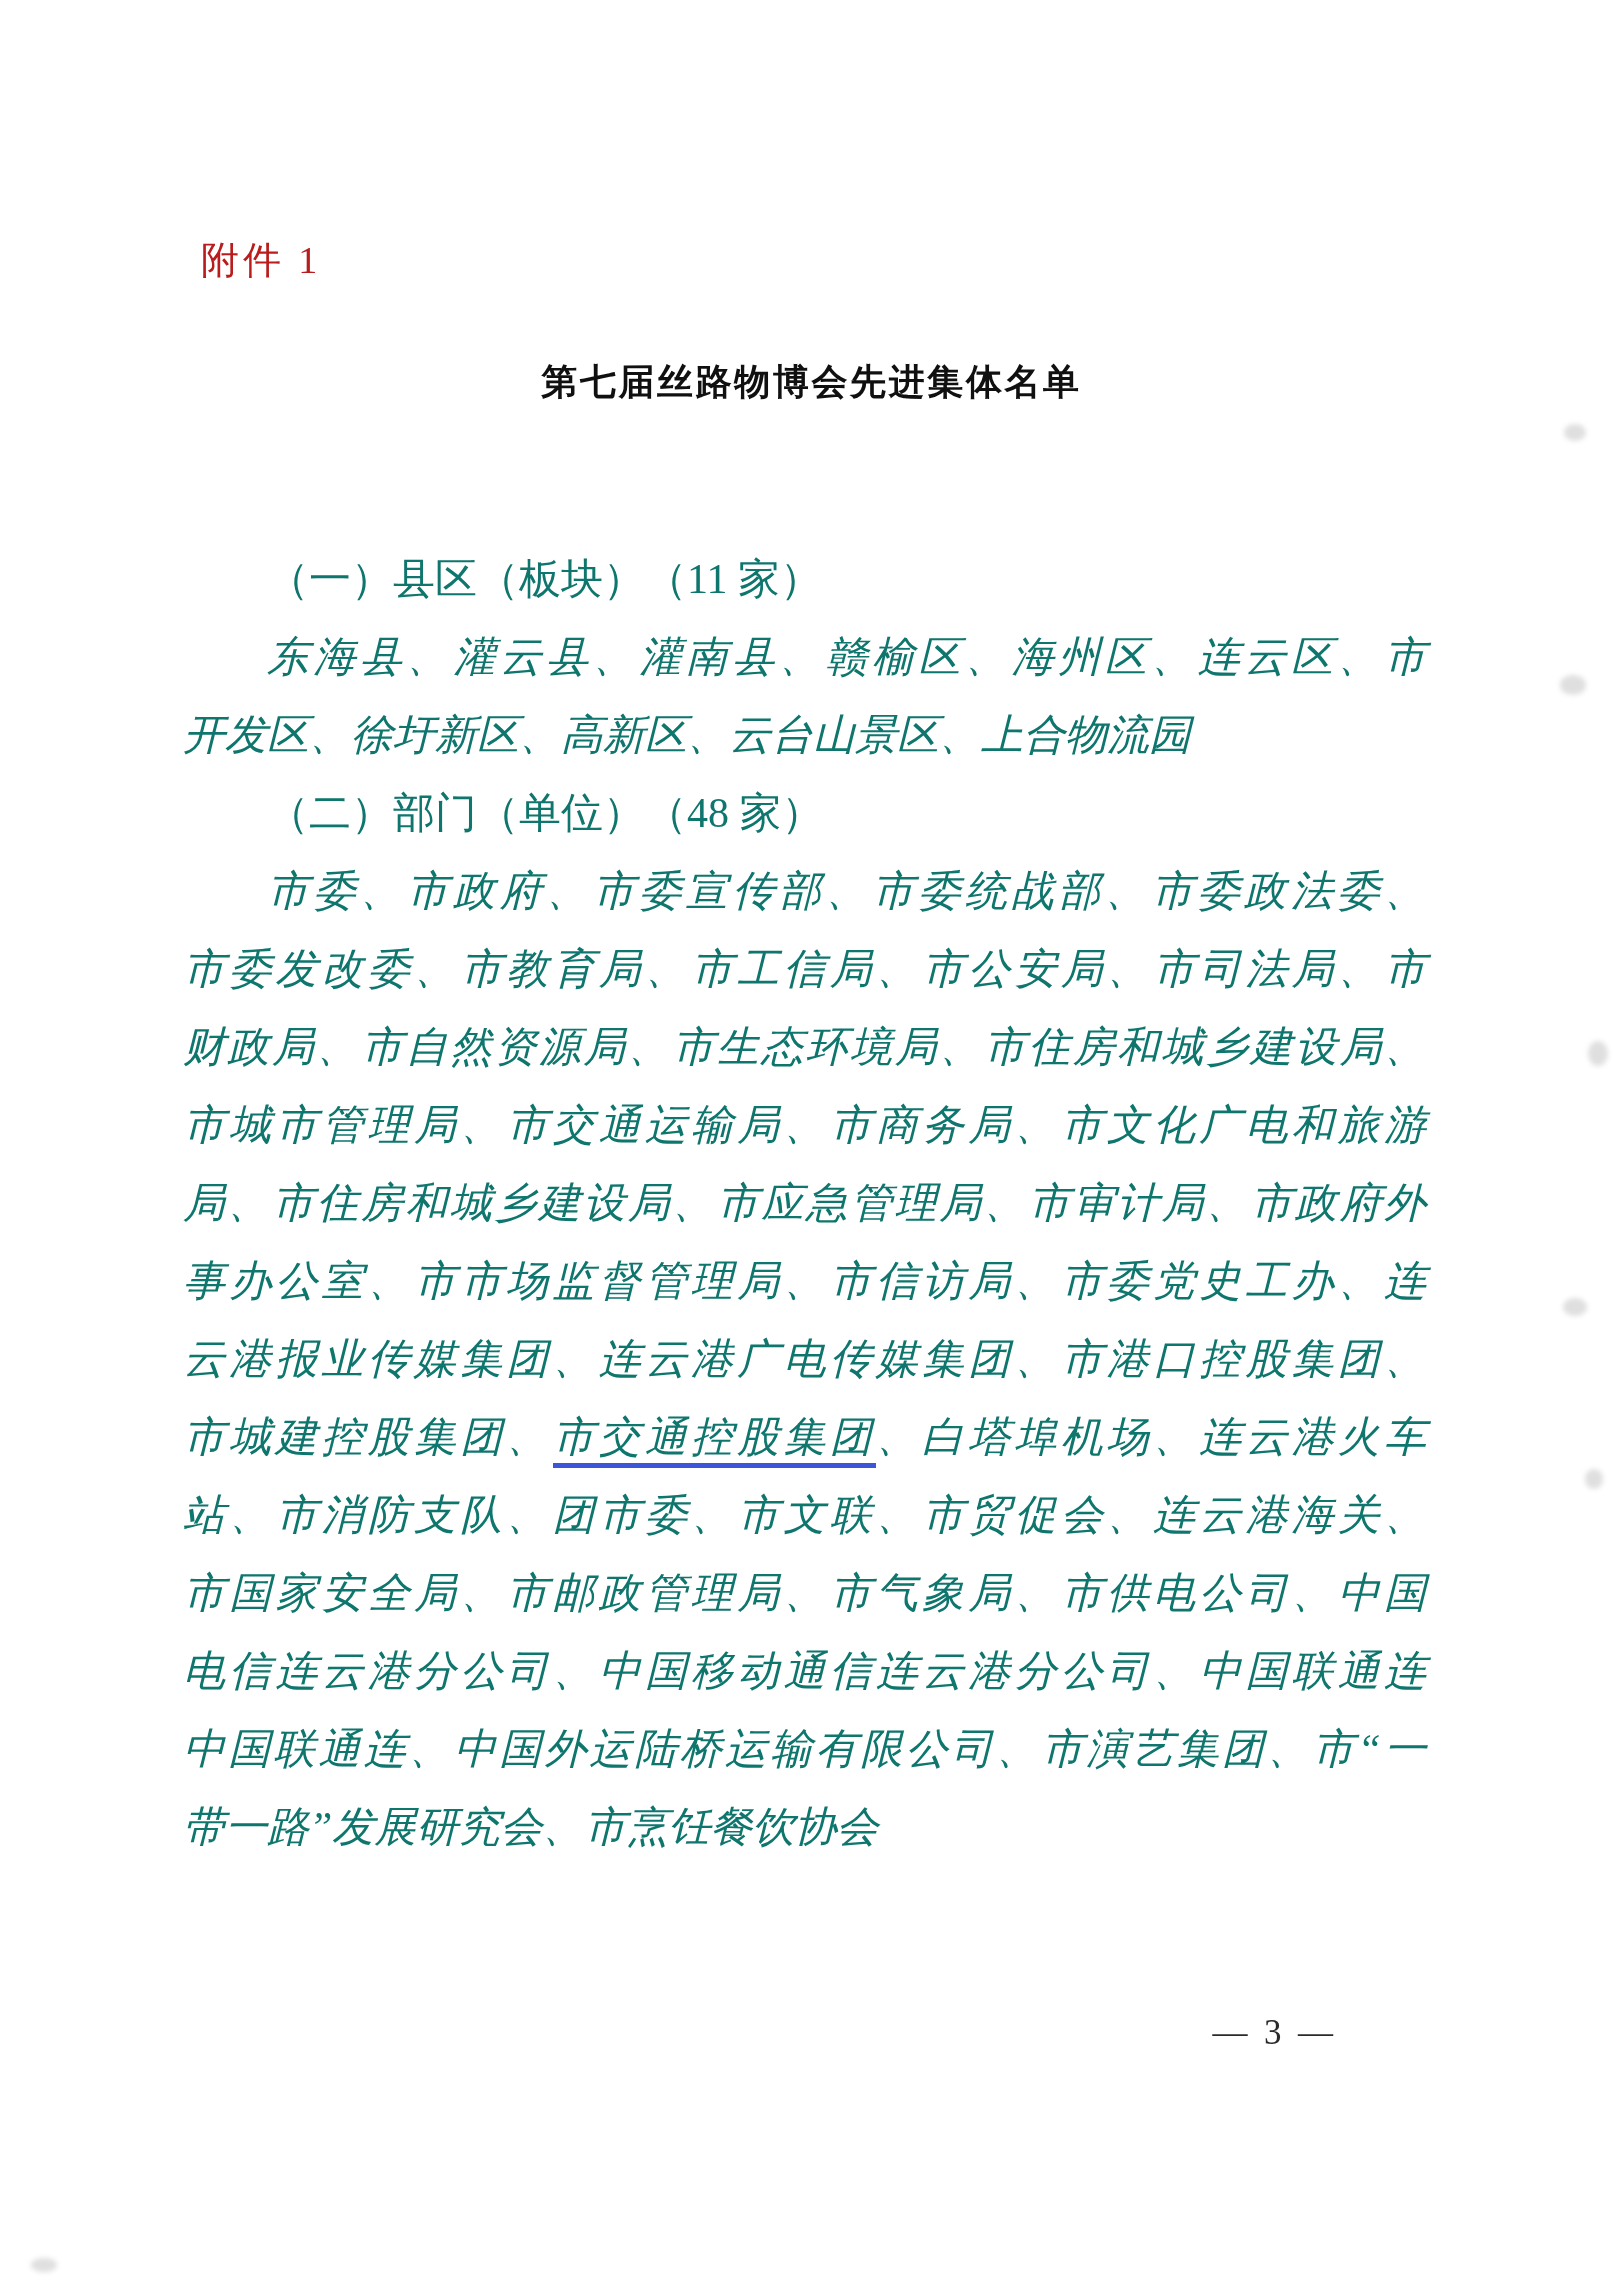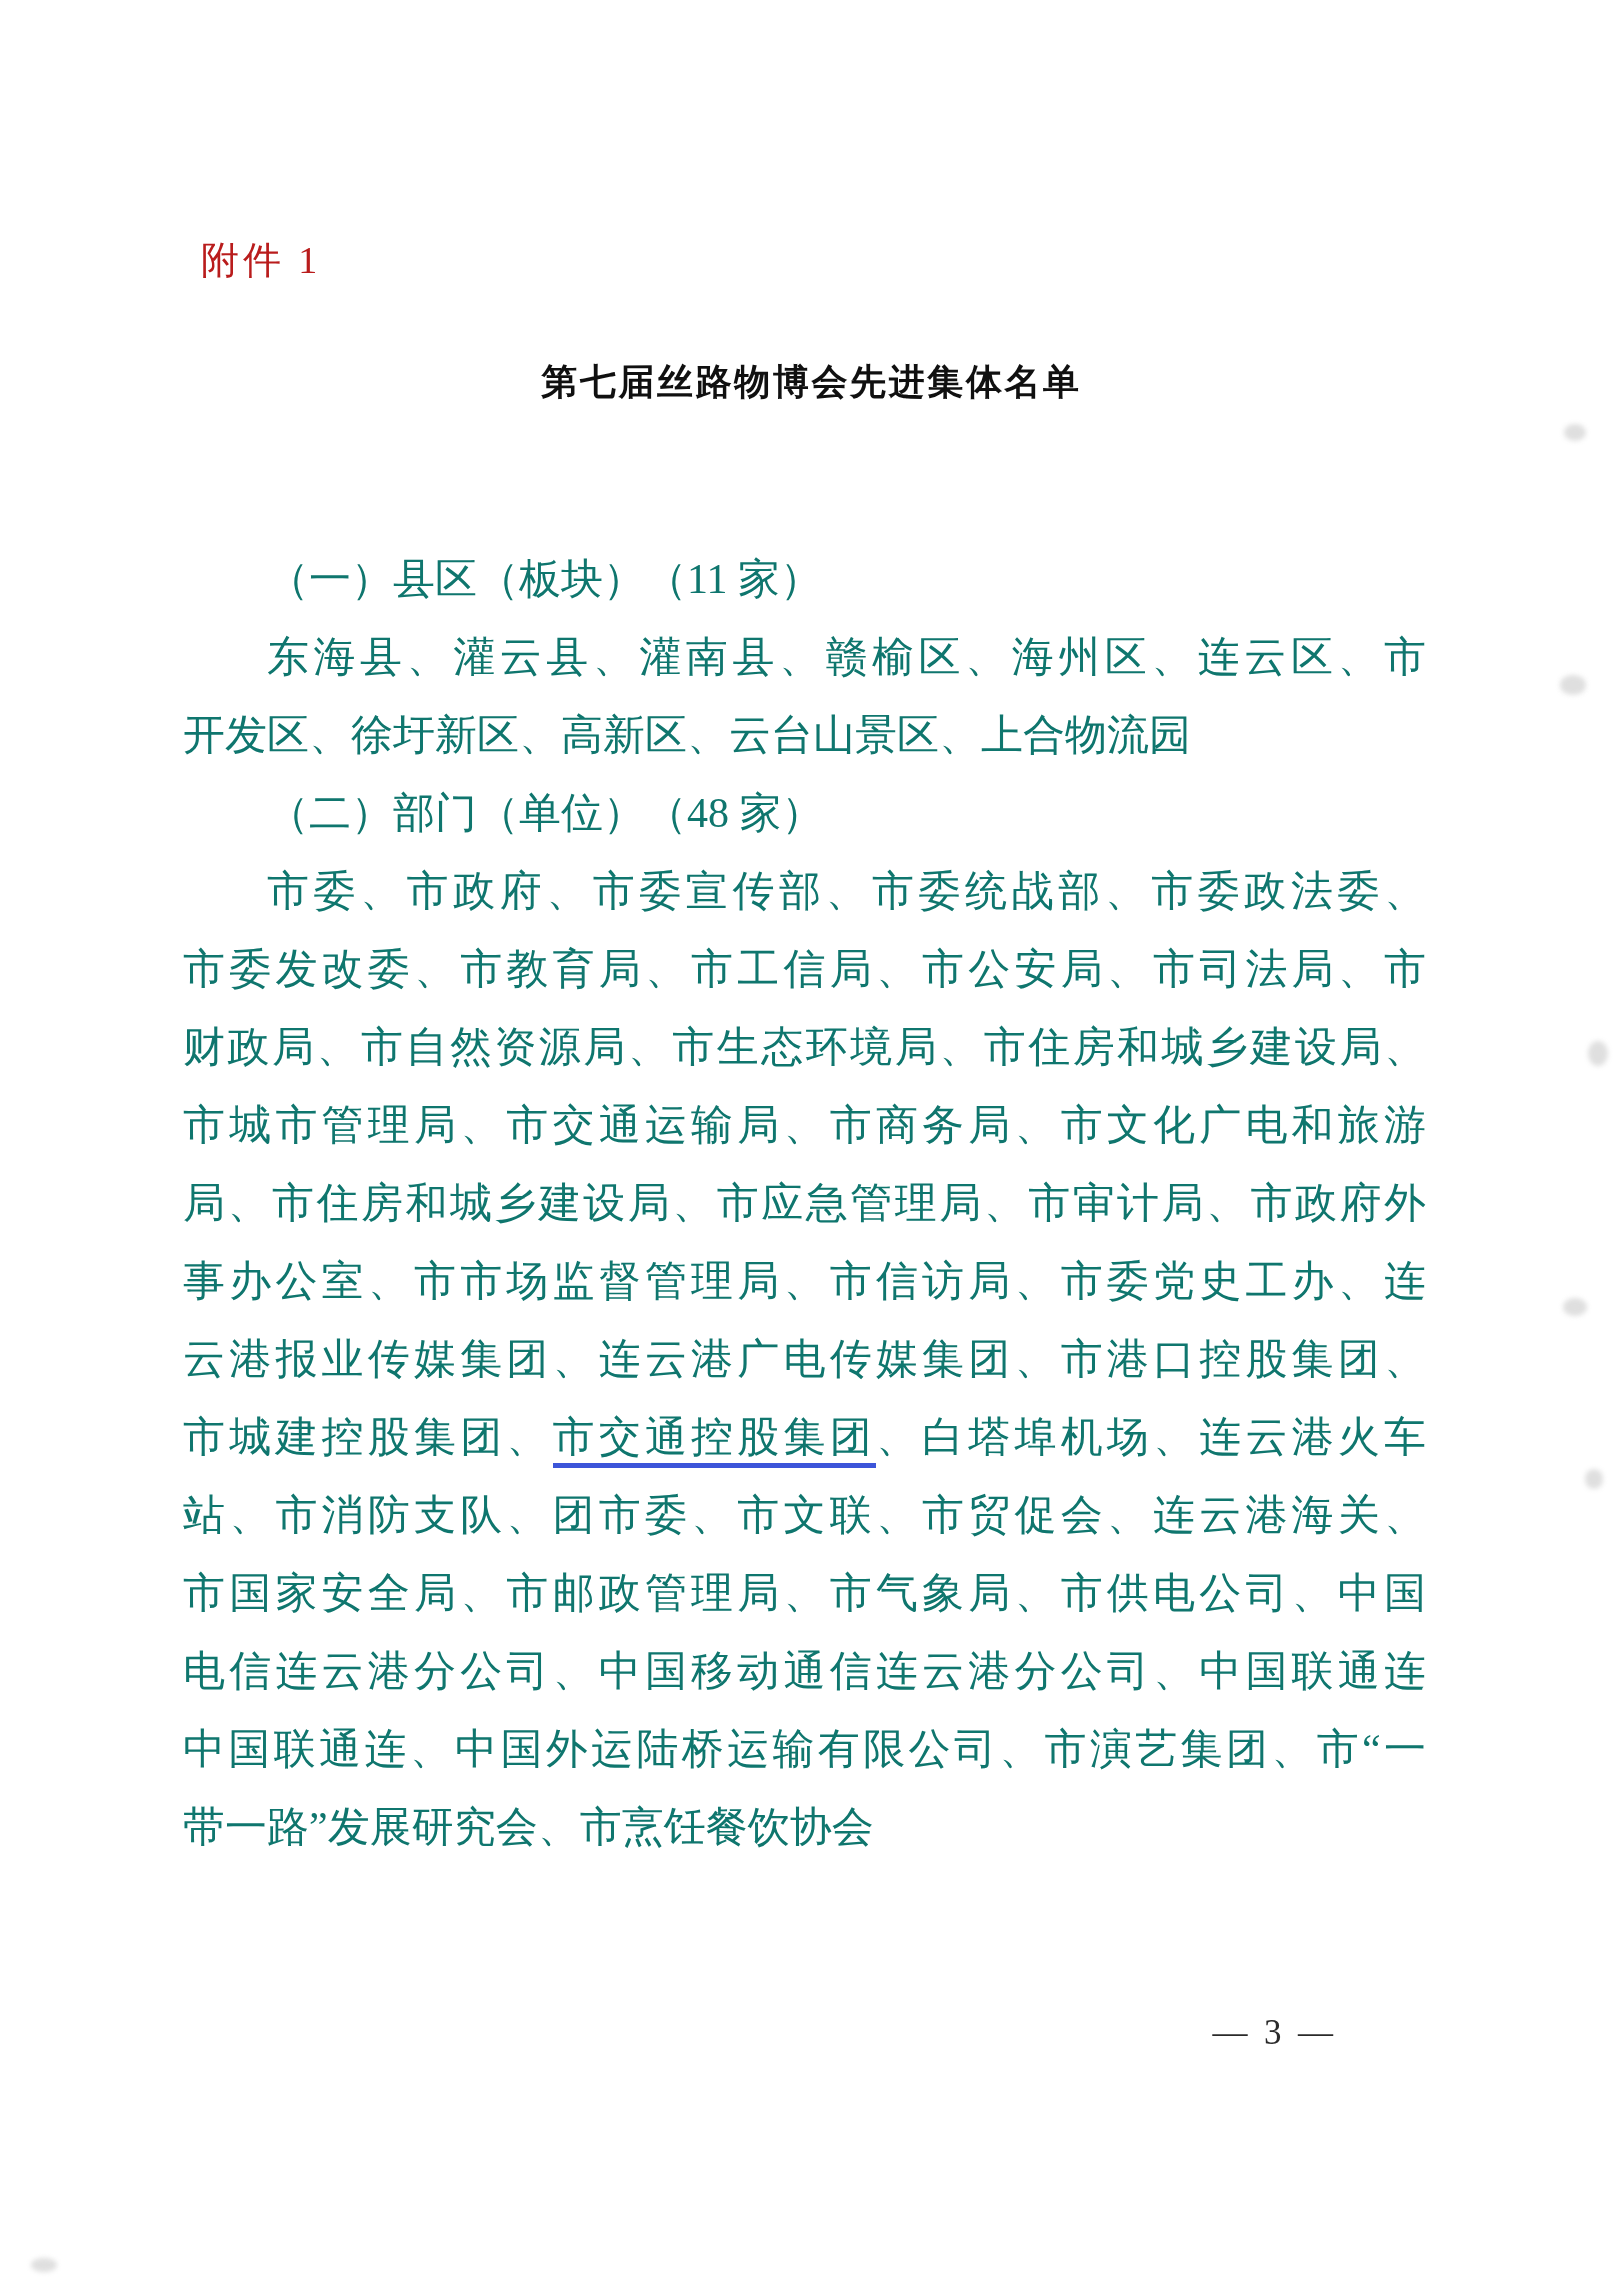--- a/index.html
+++ b/index.html
@@ -33,20 +33,21 @@
     position:absolute;
     left:183px;top:540px;
     width:1243px;
     font-size:42px;
     line-height:78px;
     color:#0f766e;
   }
   .line{
     height:78px;
     white-space:nowrap;
+    font-style:italic;
   }
   .line.justify{
     white-space:normal;
     text-align:justify;
     text-align-last:justify;
   }
   .line.indent{ text-indent:84px; }
   .heading{ height:78px; text-indent:84px; }
   .useg{
     padding-bottom:3px;

